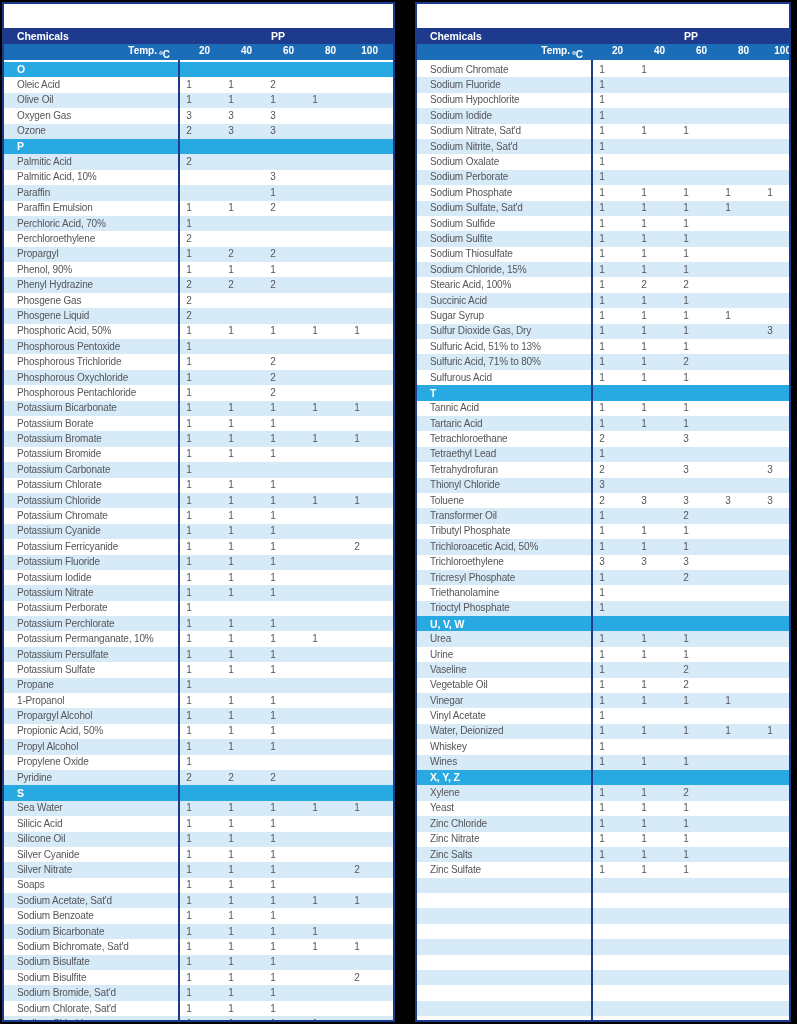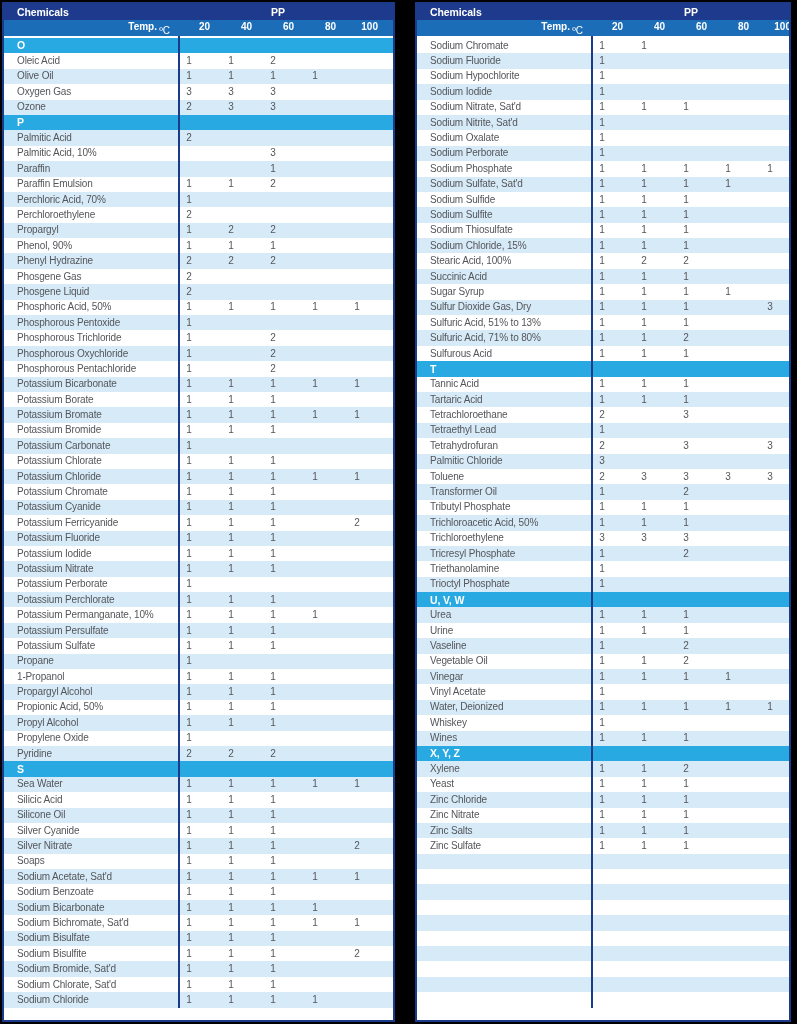--- a/index.html
+++ b/index.html
@@ -17,27 +17,27 @@
   .page{
     position:relative;width:797px;height:1024px;background:var(--page-bg);
     font-family:"Liberation Sans", sans-serif;overflow:hidden;
   }
   .chem-table{
     position:absolute;top:2px;height:1020px;background:var(--row-white);
     border:2px solid var(--border-navy);overflow:hidden;
   }
   #t0{left:2px;width:393px;}
   #t1{left:415px;width:376px;}
-  .hd1{height:16px;background:var(--header-navy);position:relative;}
+  .hd1{height:16px;background:var(--header-navy);position:relative;margin-top:24px;}
   .chem-label{position:absolute;left:13px;top:1.5px;color:#fff;font-weight:bold;font-size:10.5px;letter-spacing:-0.1px;}
   .pp-label{position:absolute;left:169px;width:210px;top:1.5px;text-align:center;color:#fff;font-weight:bold;font-size:10.5px;}
   .hd2{height:16px;background:var(--temp-blue);position:relative;}
   .tline{height:14px;position:relative;}
   .temp-label{position:absolute;left:95px;width:58px;top:0;text-align:right;color:#fff;font-weight:bold;font-size:10px;line-height:14px;}
-  .deg{position:absolute;left:138px;width:28px;top:4px;text-align:right;color:#fff;font-weight:normal;font-size:10px;line-height:14px;}
+  .deg{position:absolute;left:138px;width:28px;top:4px;text-align:right;color:#fff;font-weight:bold;font-size:10px;line-height:14px;}
   .tvals{position:absolute;left:164px;top:0;height:14px;display:flex;}
   .tval{width:42px;text-align:right;color:#fff;font-weight:bold;font-size:10px;line-height:14px;}
   .body{position:relative;height:calc(100% - 44px);background:var(--row-white);padding-top:2px;}
   .divider{position:absolute;left:174px;top:0;bottom:0;width:1.6px;background:var(--border-navy);z-index:5;}
   .row{height:15.4px;position:relative;display:flex;align-items:center;}
   .row.b{background:var(--stripe-blue);}
   .row.w{background:var(--row-white);}
   .row.section{background:var(--section-cyan);}
   .name{padding-left:13px;font-size:10px;color:var(--text-gray);white-space:nowrap;letter-spacing:-0.15px;line-height:1;}
   .section .name{color:#fff;font-weight:bold;font-size:10.5px;}
@@ -978,21 +978,21 @@
           <span class="name">Tetrahydrofuran</span>
           <span class="vals">
             <span class="val">2</span>
             <span class="val"></span>
             <span class="val">3</span>
             <span class="val"></span>
             <span class="val">3</span>
           </span>
         </div>
         <div class="row b">
-          <span class="name">Palmitic Chloride</span>
+          <span class="name">Thionyl Chloride</span>
           <span class="vals">
             <span class="val">3</span>
             <span class="val"></span>
             <span class="val"></span>
             <span class="val"></span>
             <span class="val"></span>
           </span>
         </div>
         <div class="row w">
           <span class="name">Toluene</span>

